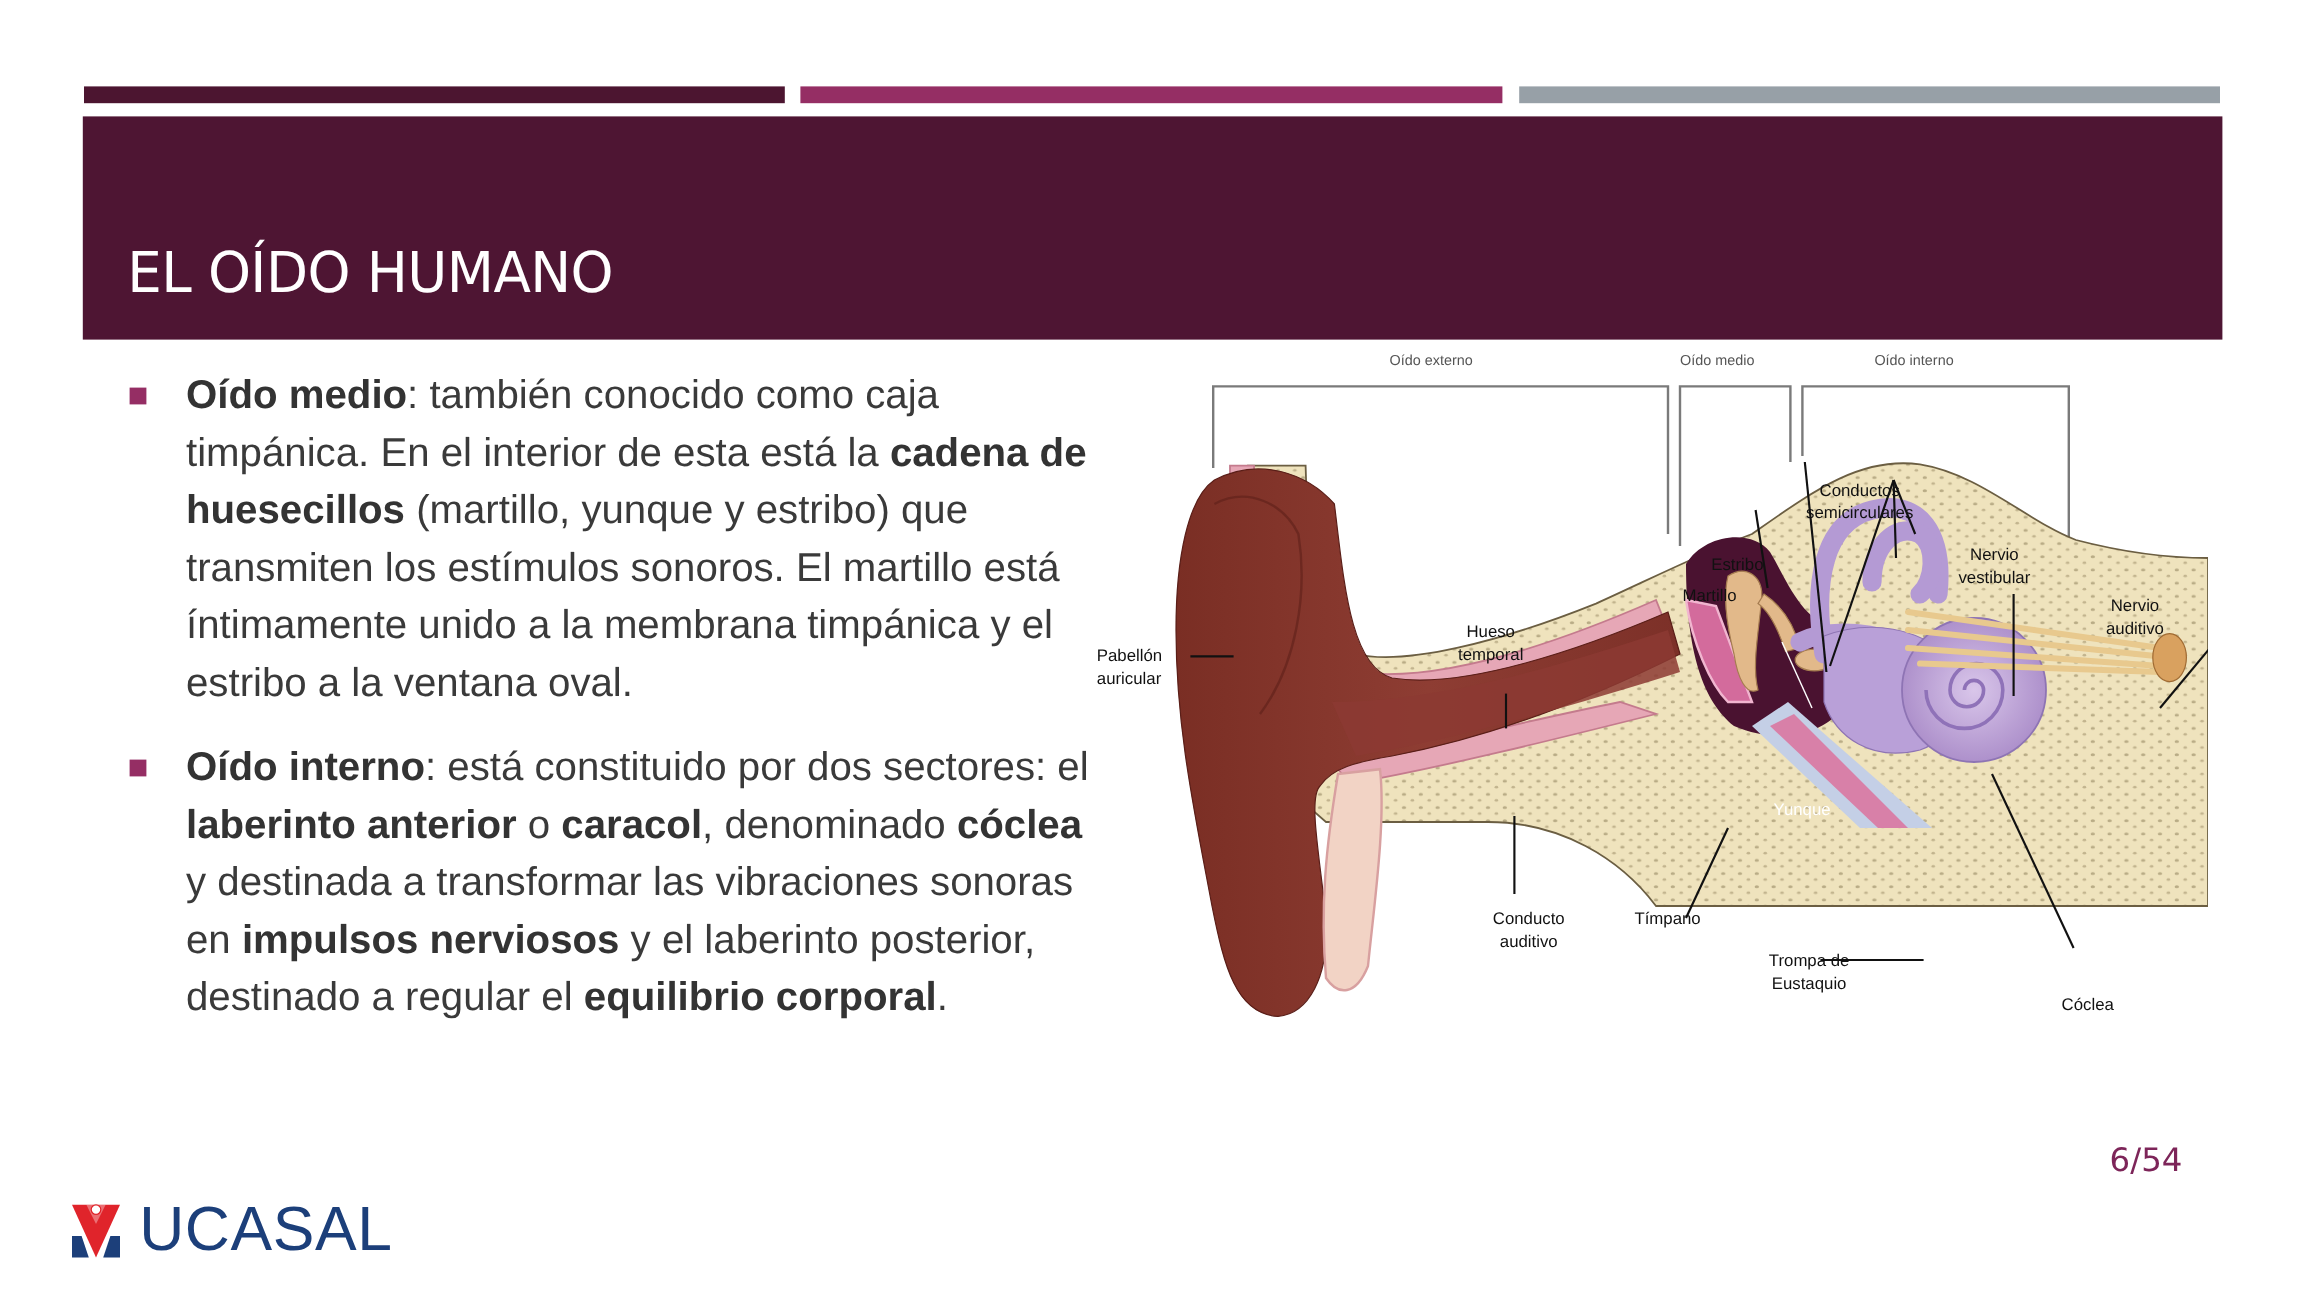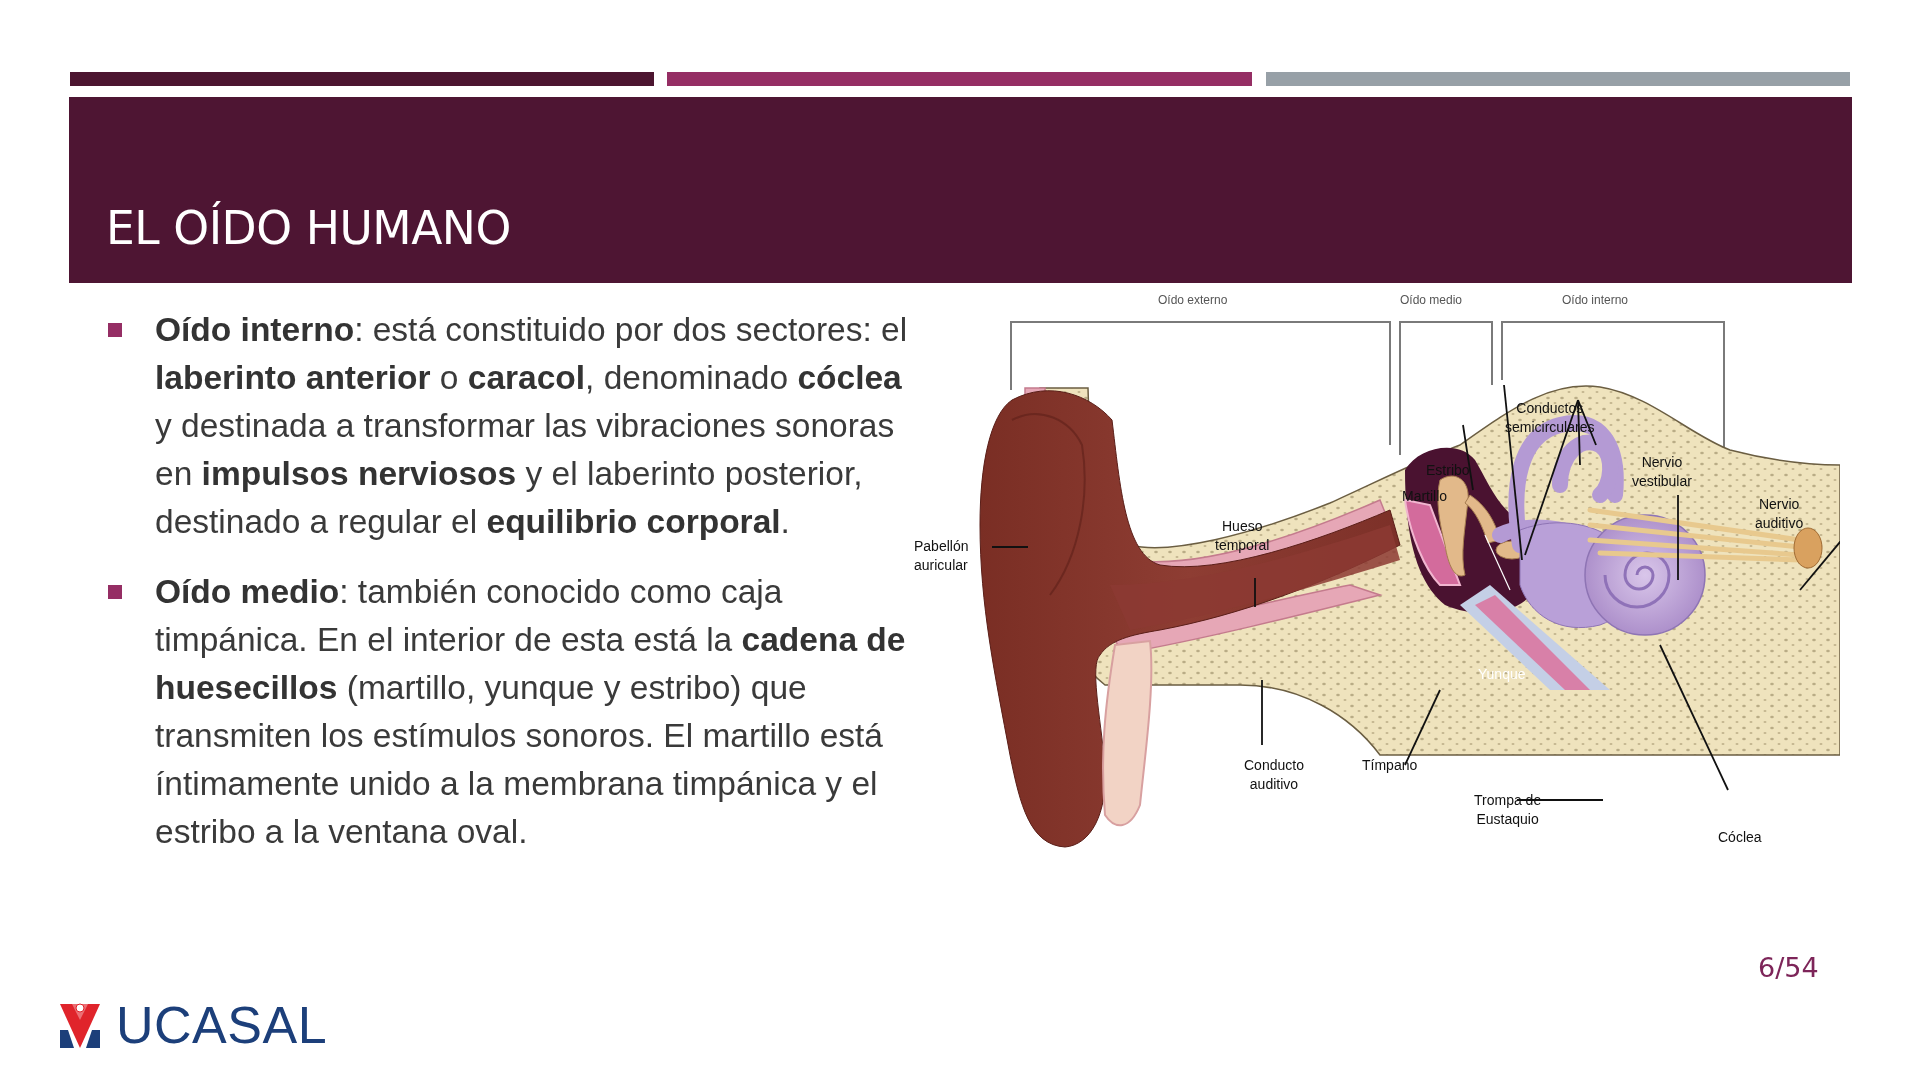--- a/index.html
+++ b/index.html
@@ -64,25 +64,25 @@
 <div class="topbar bar1"></div>
 <div class="topbar bar2"></div>
 <div class="topbar bar3"></div>
 
 <div class="header"></div>
 <div class="title">EL OÍDO HUMANO</div>
 
 <div class="content">
   <div class="bullet-item">
     <span class="bullet-sq"></span>
-    <span><b>Oído interno</b><span>: está constituido por dos sectores: el </span><b>laberinto anterior</b><span> o </span><b>caracol</b><span>, denominado </span><b>cóclea</b><span> y destinada a transformar las vibraciones sonoras en </span><b>impulsos nerviosos</b><span> y el laberinto posterior, destinado a regular el </span><b>equilibrio corporal</b><span>.</span></span>
+    <span><b>Oído medio</b><span>: también conocido como caja timpánica. En el interior de esta está la </span><b>cadena de huesecillos</b><span> (martillo, yunque y estribo) que transmiten los estímulos sonoros. El martillo está íntimamente unido a la membrana timpánica y el estribo a la ventana oval.</span></span>
   </div>
   <div class="bullet-item">
     <span class="bullet-sq"></span>
-    <span><b>Oído medio</b><span>: también conocido como caja timpánica. En el interior de esta está la </span><b>cadena de huesecillos</b><span> (martillo, yunque y estribo) que transmiten los estímulos sonoros. El martillo está íntimamente unido a la membrana timpánica y el estribo a la ventana oval.</span></span>
+    <span><b>Oído interno</b><span>: está constituido por dos sectores: el </span><b>laberinto anterior</b><span> o </span><b>caracol</b><span>, denominado </span><b>cóclea</b><span> y destinada a transformar las vibraciones sonoras en </span><b>impulsos nerviosos</b><span> y el laberinto posterior, destinado a regular el </span><b>equilibrio corporal</b><span>.</span></span>
   </div>
 </div>
 
 <div class="diagram">
   <svg width="940" height="640" viewBox="0 0 940 640">
     <defs>
       <pattern id="bonedots" width="14" height="11" patternUnits="userSpaceOnUse">
         <rect width="14" height="11" fill="#efe3bd"></rect>
         <ellipse cx="4" cy="3" rx="1.8" ry="1.2" fill="#b9ac86"></ellipse>
         <ellipse cx="11" cy="8" rx="1.5" ry="1.1" fill="#c2b48e"></ellipse>

